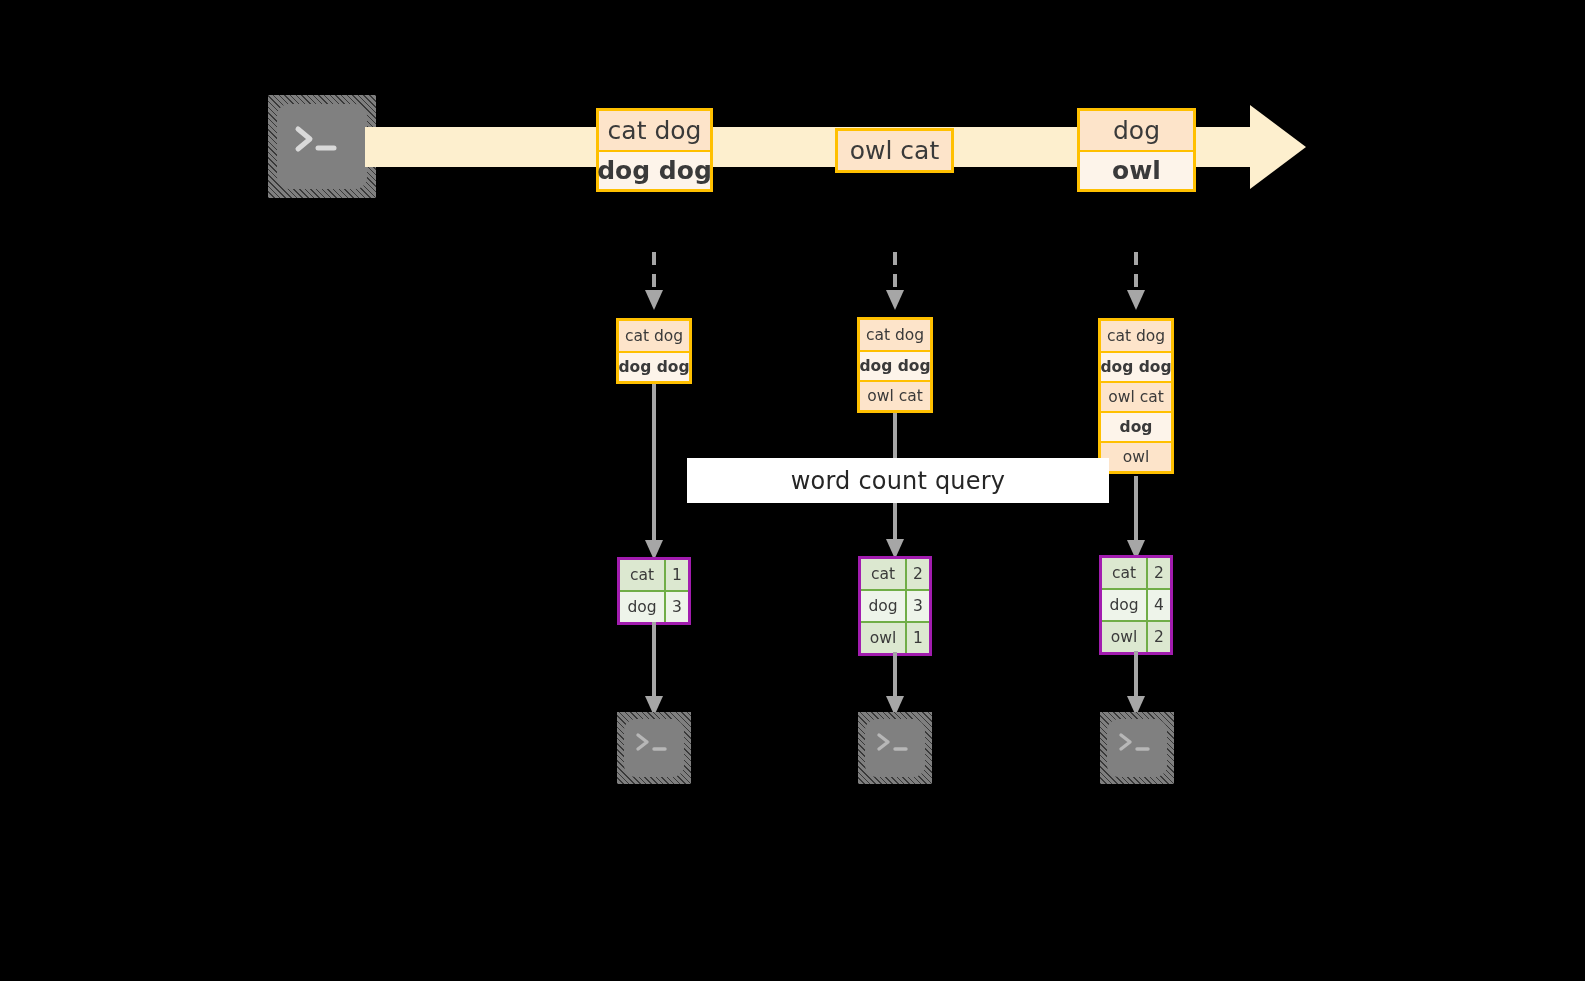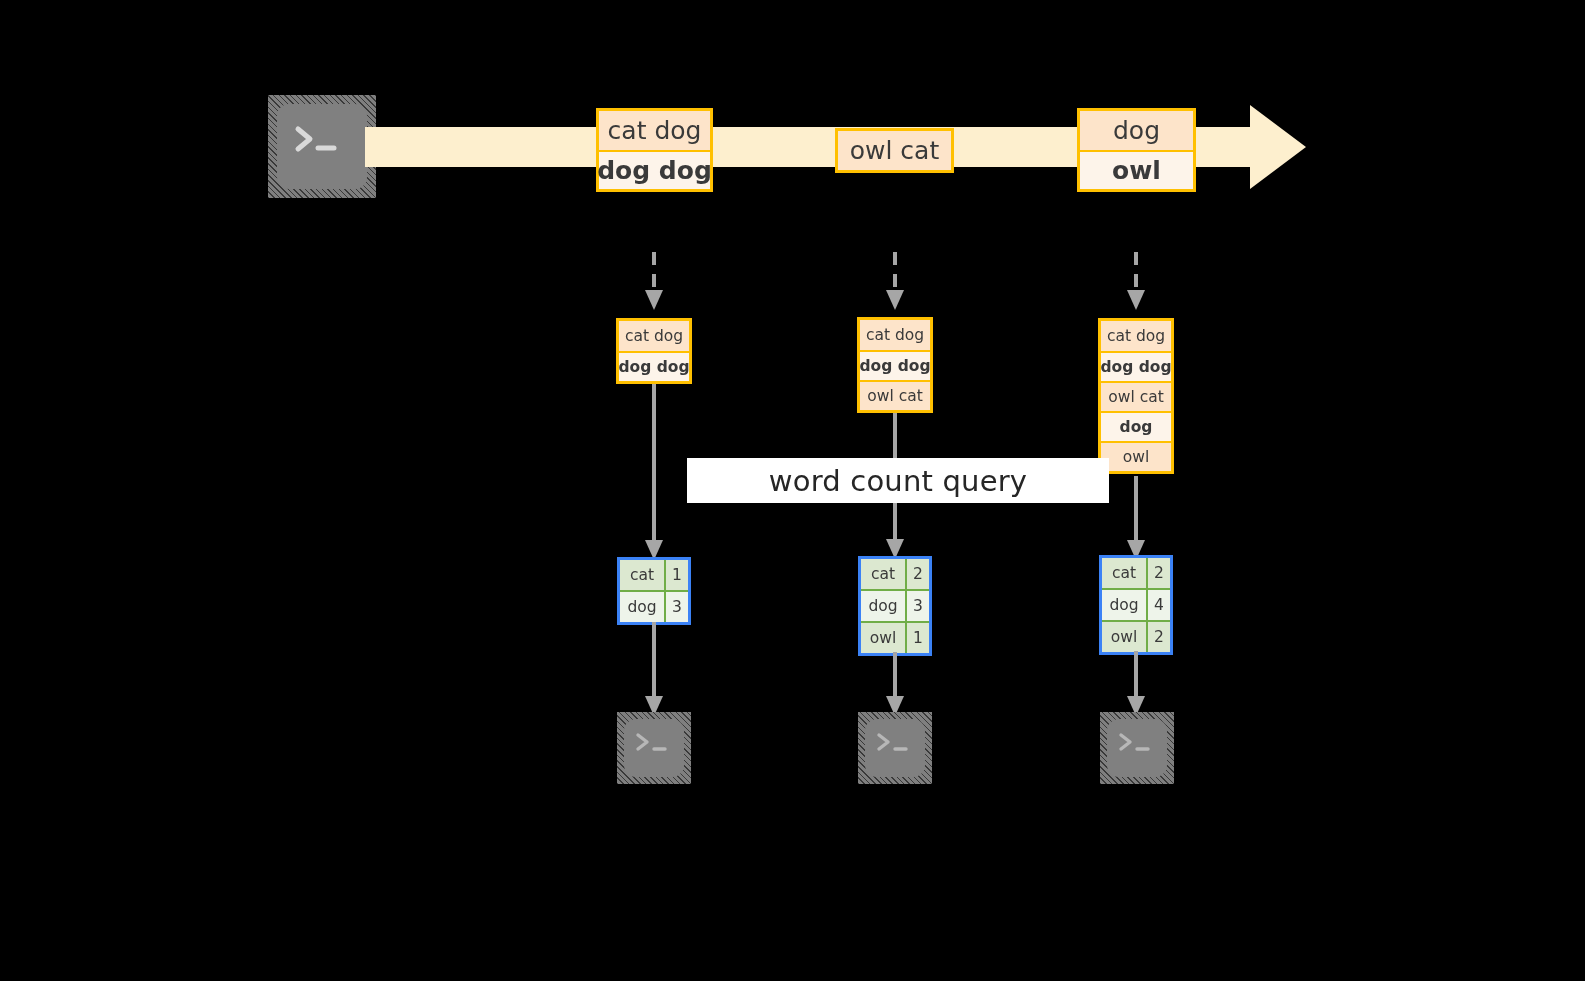--- a/index.html
+++ b/index.html
@@ -27,38 +27,38 @@
   .rec .row.sh0{background:#FDE4CA;}
   .rec .row.sh1{background:#FDF4EA;font-weight:bold;}
   .rec .row + .row{border-top:2px solid #FFC000;}
 
   
   .rec.big .row{height:39px;font-size:25px;}
   
   .rec.small .row{height:30px;font-size:15.5px;}
 
   
-  .tbl{position:absolute;box-sizing:border-box;border:3px solid #3b82f6;
+  .tbl{position:absolute;box-sizing:border-box;border:3px solid #a21caf;
        display:flex;flex-direction:column;background:#DCE8D0;}
   .tbl .trow{display:flex;height:30px;}
   .tbl .trow + .trow{border-top:2px solid #70AD47;}
   .tbl .c0,.tbl .c1{box-sizing:border-box;display:flex;align-items:center;
                     justify-content:center;color:#3a3a3a;font-size:15.5px;}
   .tbl .c0{width:44px;}
   .tbl .c1{width:24px;border-left:2px solid #70AD47;}
   .tbl .trow.g0 .c0,.tbl .trow.g0 .c1{background:#DCE8D0;}
   .tbl .trow.g1 .c0,.tbl .trow.g1 .c1{background:#EEF4EA;}
 
   
   .conn{position:absolute;overflow:visible;}
 
   
   .banner{position:absolute;background:#FFFFFF;display:flex;align-items:center;
           justify-content:center;color:#262626;}
-  .banner span{font-size:29px;letter-spacing:.2px;}
+  .banner span{font-size:24px;letter-spacing:.2px;}
 </style>
 </head>
 <body>
 
 <div id="stage">
 
   <div class="term" style="left:268px;top:95px;width:108px;height:103px;">
     <div class="hatch"></div>
     <div class="inner" style="left:9px;top:9px;right:9px;bottom:9px;"></div>
     <svg style="left:22px;top:26px;" width="60" height="40" viewBox="0 0 60 40">

